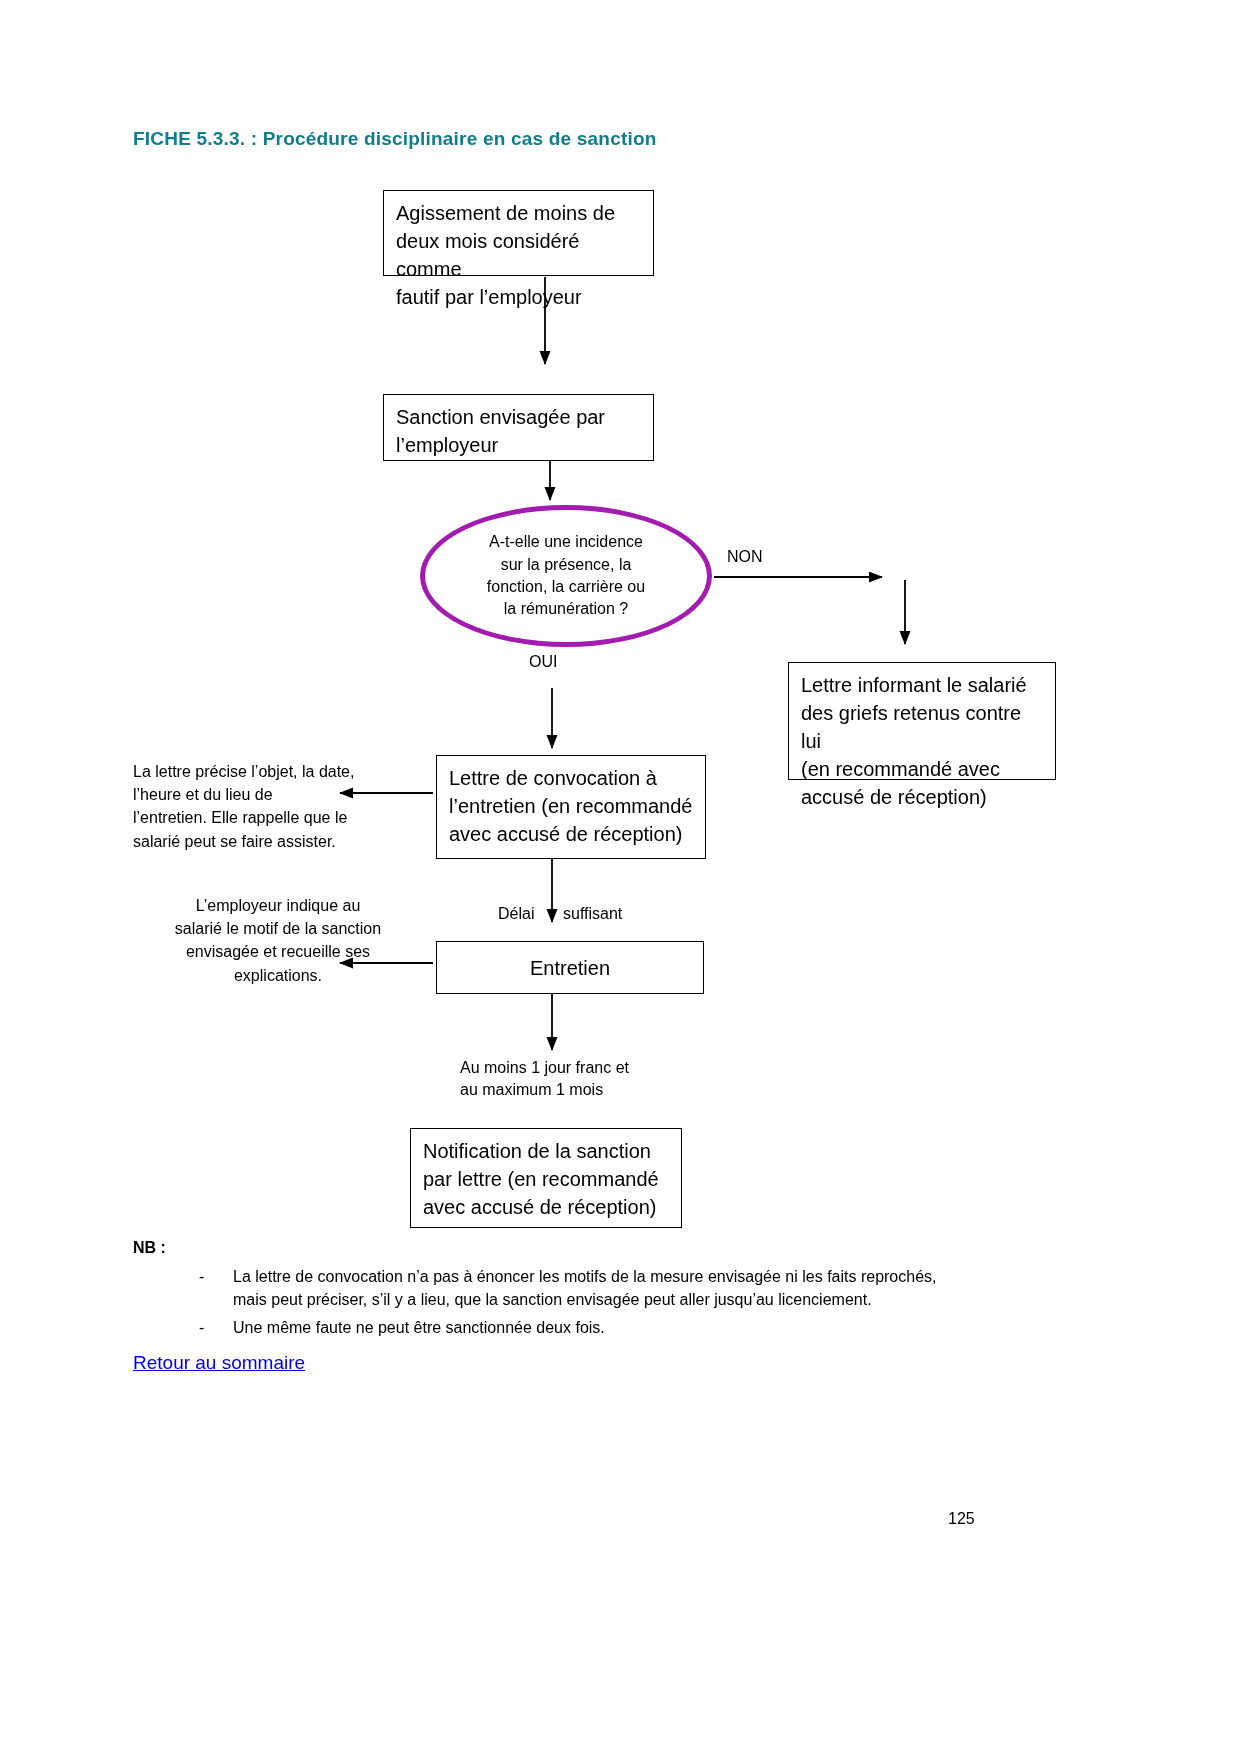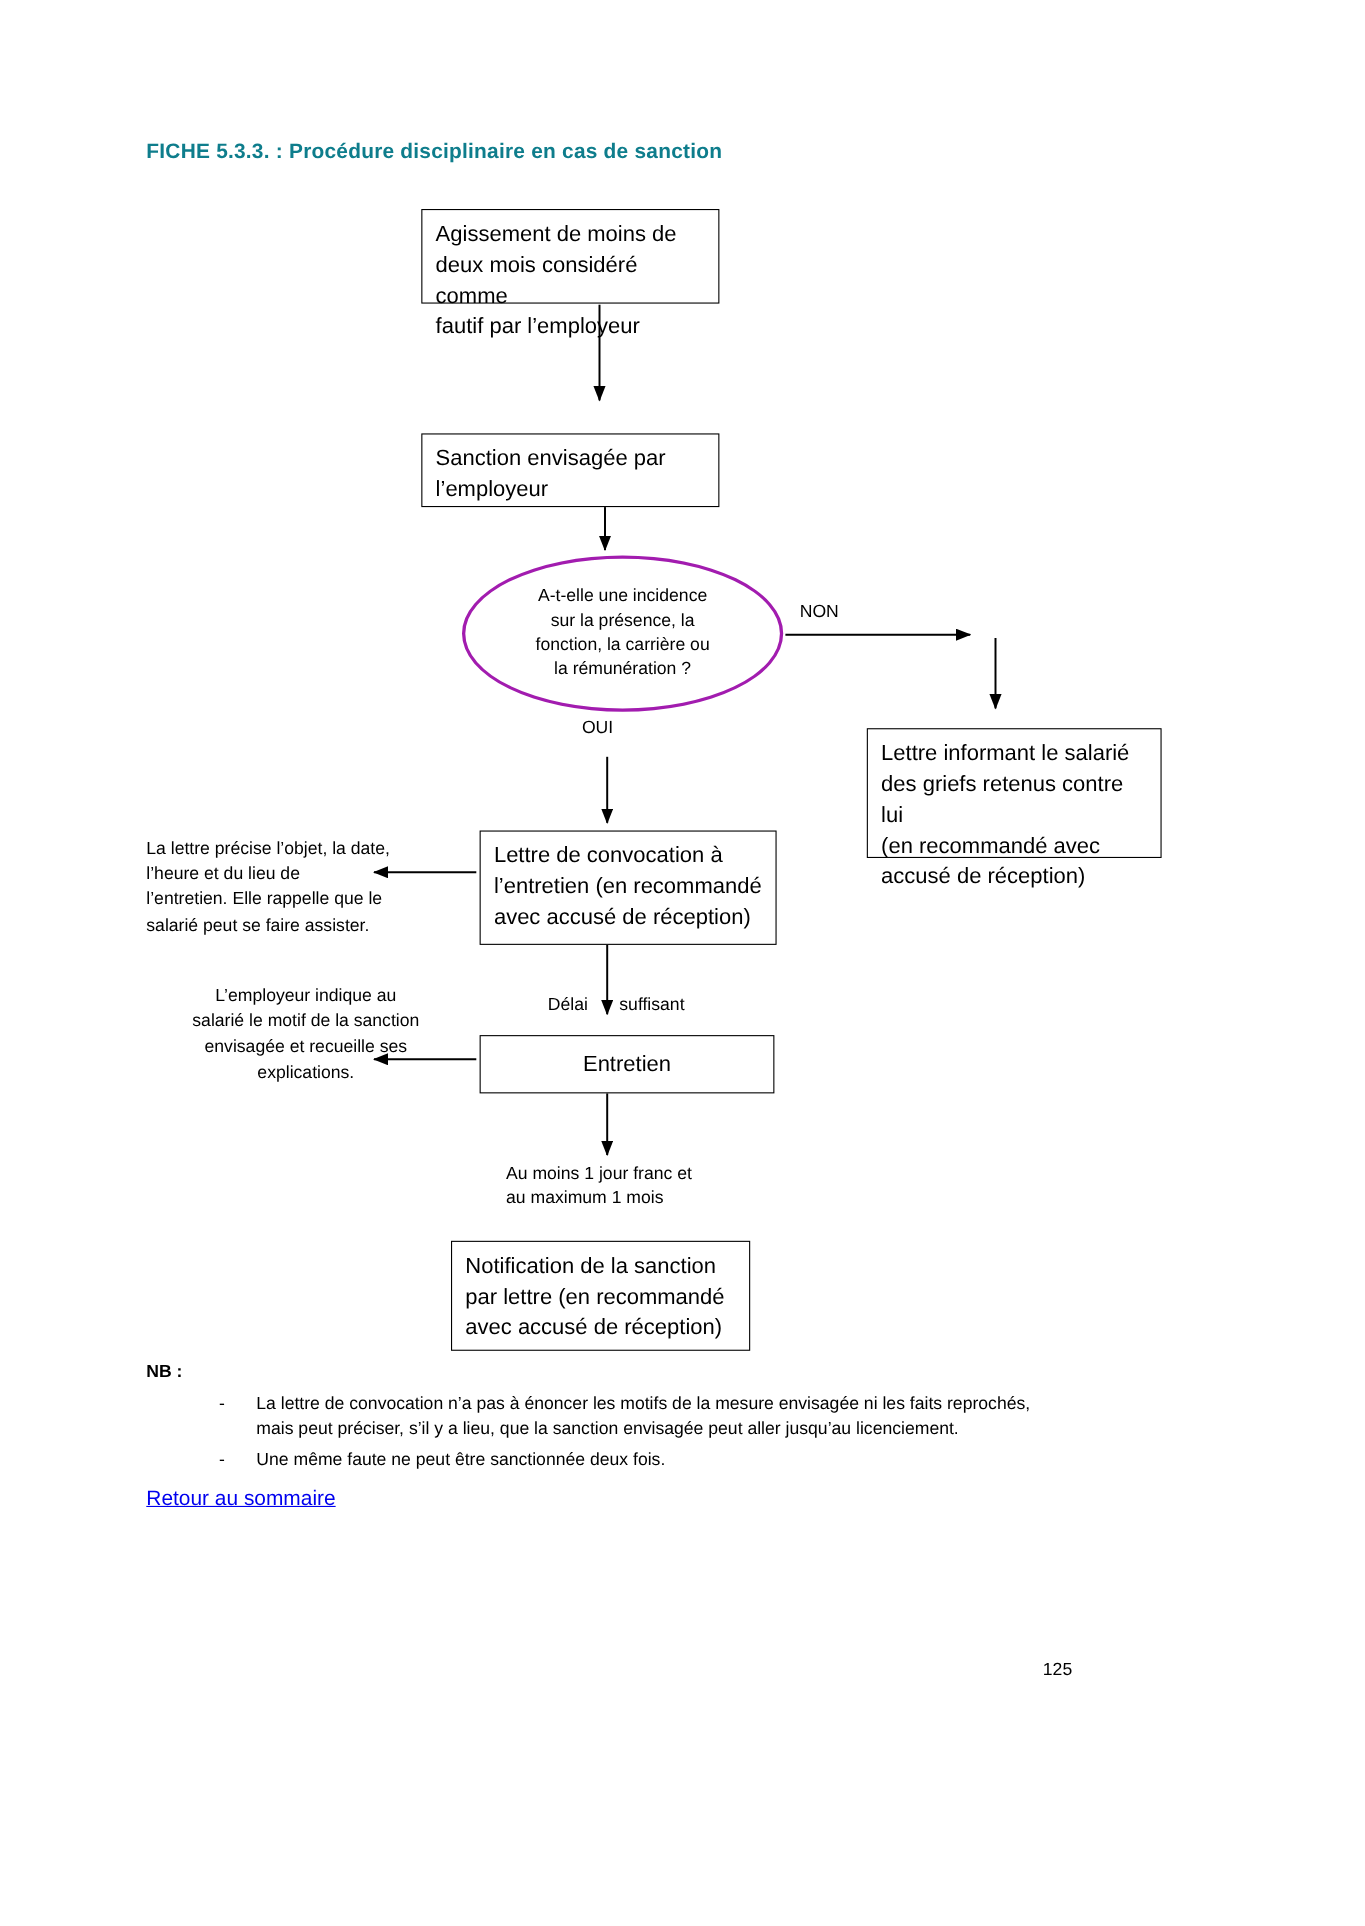--- a/index.html
+++ b/index.html
@@ -25,21 +25,21 @@
     padding:8px 12px;
     white-space:pre-line;
     box-sizing:border-box;
   }
   .node.center{
     display:flex;align-items:center;justify-content:center;
     text-align:center;
   }
   .ellipse{
     position:absolute;
-    border:3px solid #a21caf;
+    border:5px solid #a21caf;
     border-radius:50%;
     background:#fff;
     display:flex;align-items:center;justify-content:center;
     text-align:center;
     font-size:16px;line-height:1.4;
     white-space:pre-line;
     box-sizing:border-box;
     padding:6px 18px;
   }
   .flabel{

